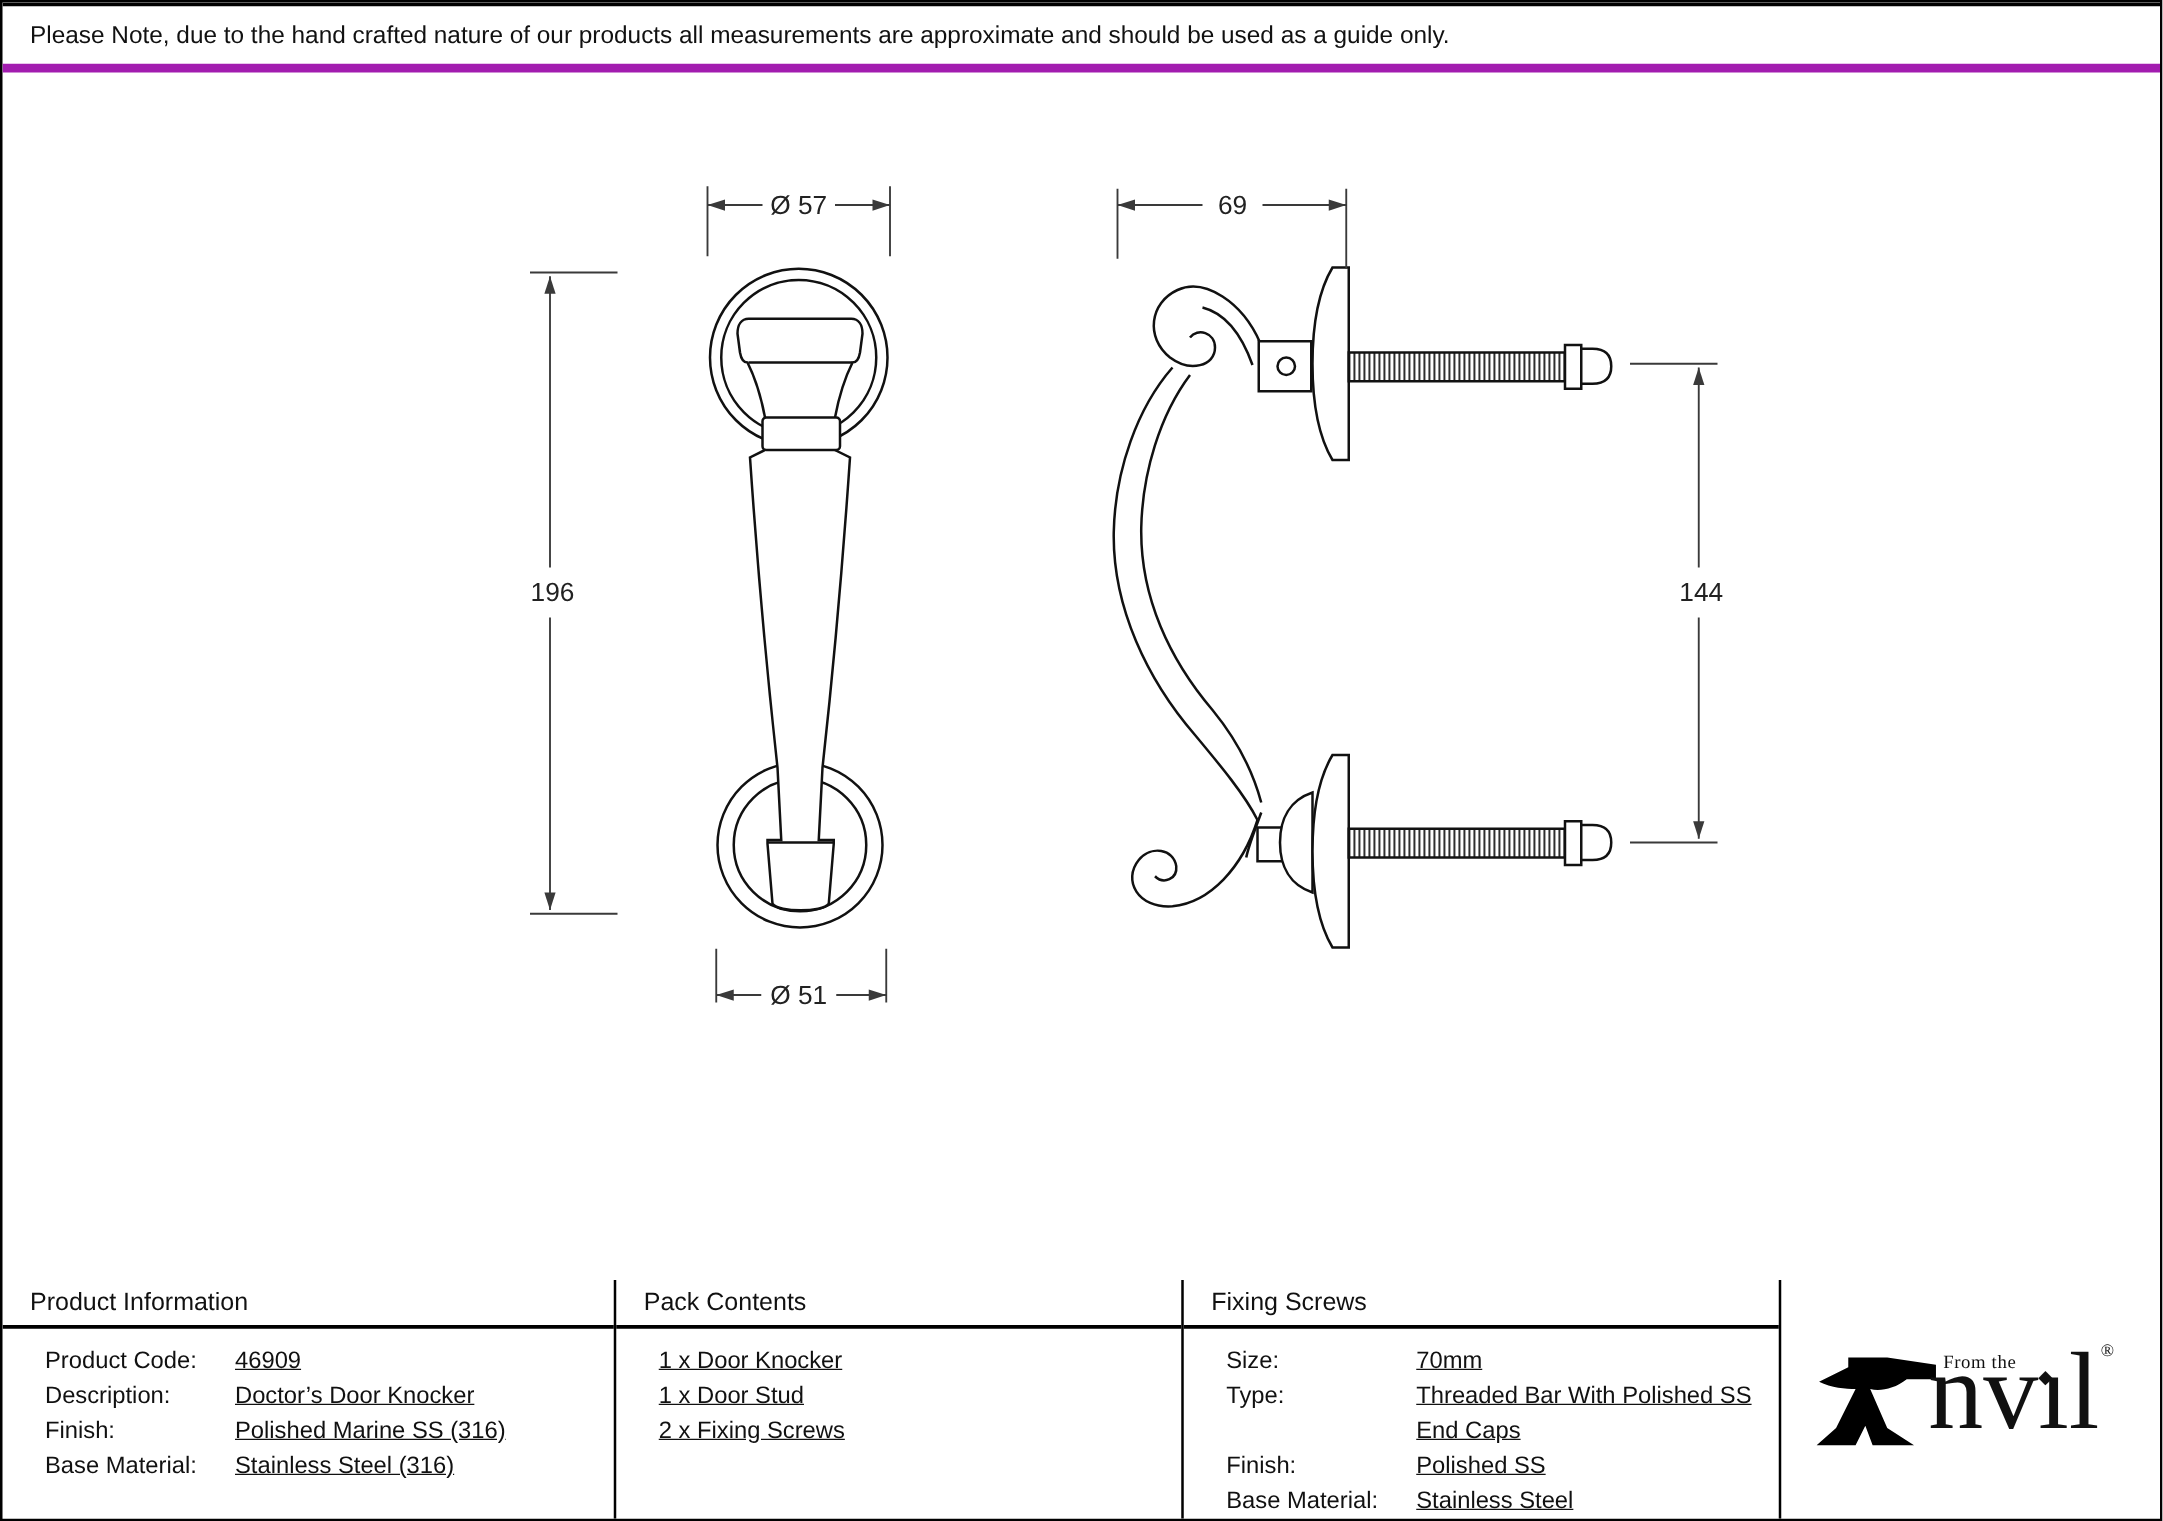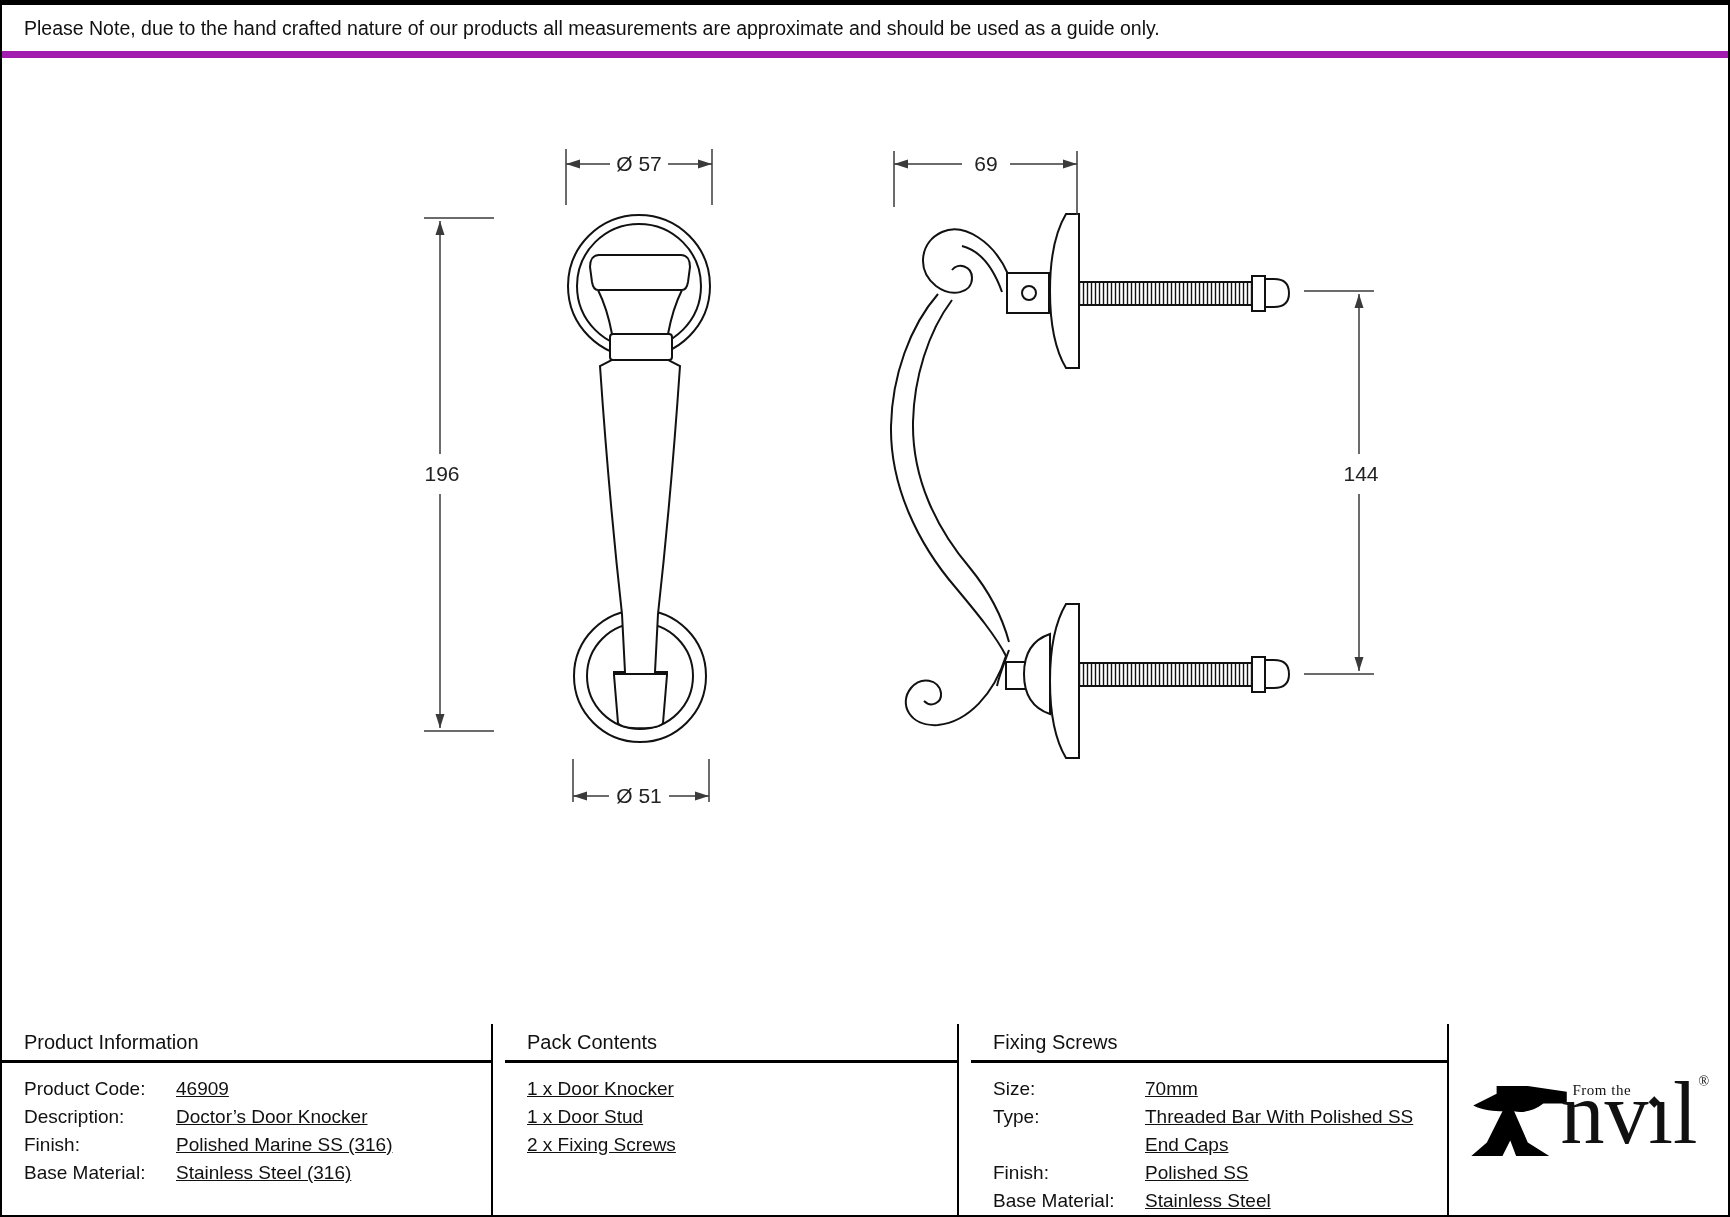--- a/index.html
+++ b/index.html
@@ -20,32 +20,31 @@
     border-top:3px solid #000;
     border-bottom:7px solid #a21caf;
     display:flex;align-items:center;
     padding-left:22px;
     font-size:19.5px;
   }
   .spec-table{
     position:absolute;left:0;right:0;top:1003;bottom:0;
     display:grid;
     grid-template-columns:491px 454px 478px 1fr;
-    gap:12px;
   }
   .col{display:flex;flex-direction:column;box-sizing:border-box;}
   .col.bordered{border-right:2px solid #000;}
   .col-header{
     box-sizing:border-box;
     height:39px;
     border-bottom:3px solid #000;
     font-size:20px;
     padding:7px 0 0 22px;
   }
-  .col-body{flex:1;padding:12px 10px 0 22px;font-size:19px;line-height:28px;}
+  .col-body{flex:1;padding:12px 10px 0 34px;font-size:19px;line-height:28px;}
   .kv-row{display:flex;align-items:flex-start;}
   .kv-label{width:152px;flex:none;}
   .kv-value{max-width:305px;text-decoration:underline;}
   .pc-line{line-height:28px;text-decoration:underline;}
   
   .logo-cell{display:flex;align-items:center;justify-content:center;}
   .logo{position:relative;width:248px;height:88px;}
   .anvil-glyph{position:absolute;left:0;top:8px;}
   .logo-fromthe{
     position:absolute;left:102px;top:6px;

